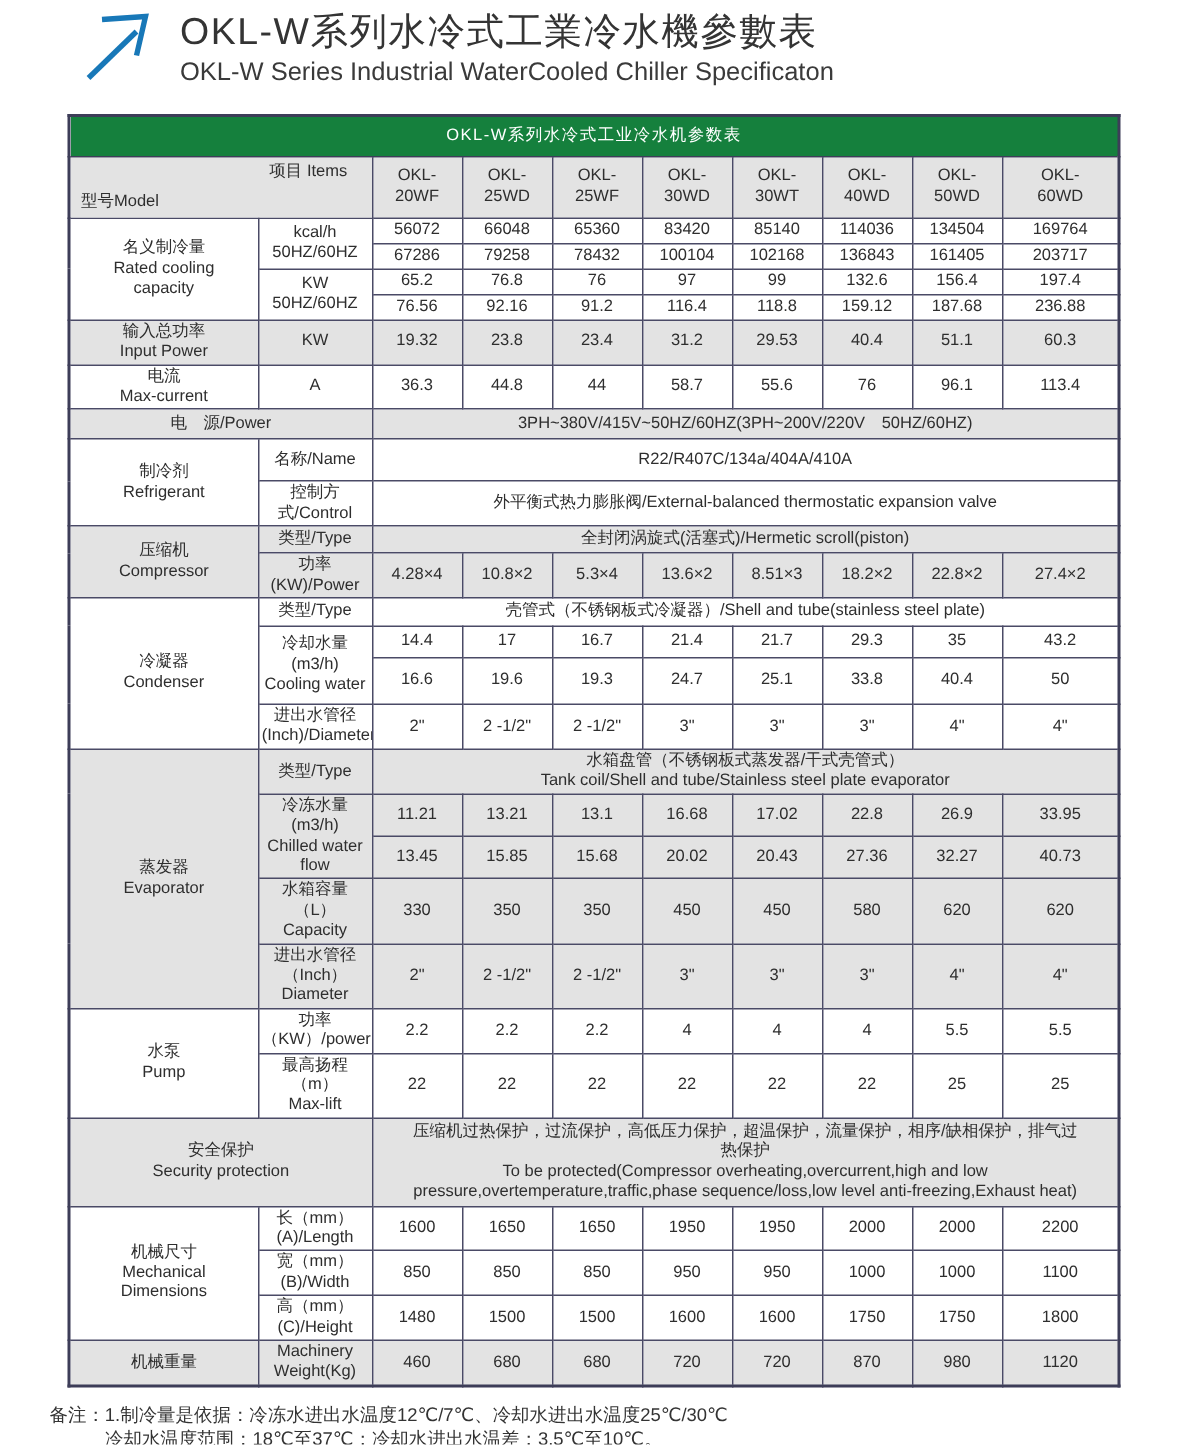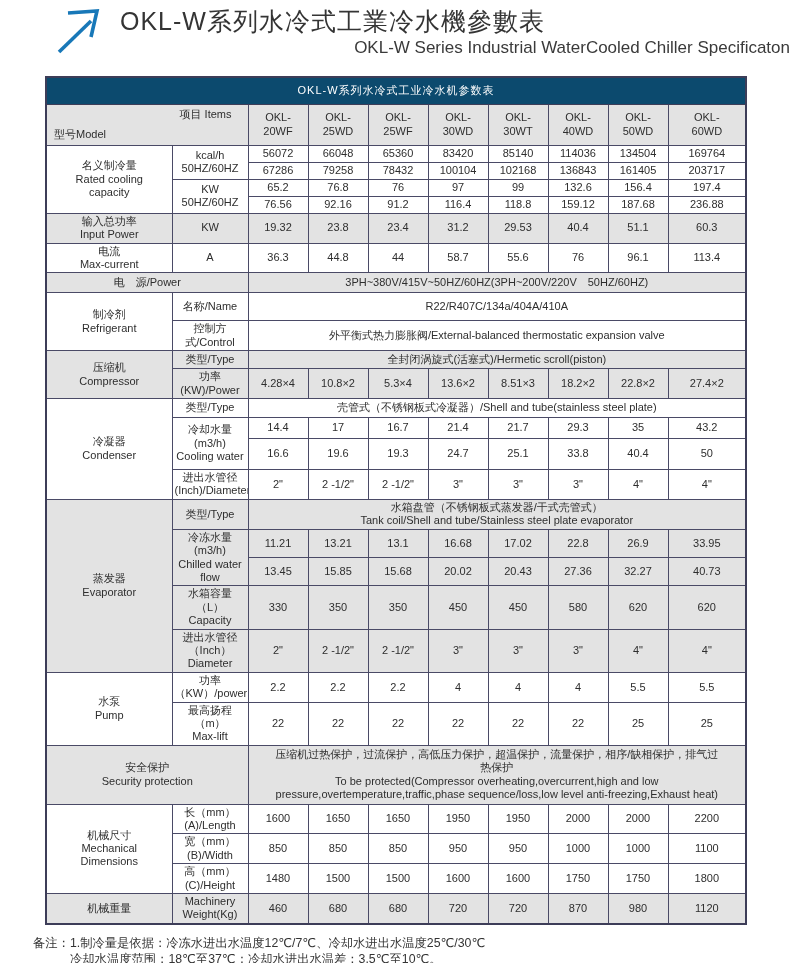--- a/index.html
+++ b/index.html
@@ -5,36 +5,36 @@
   html,body { margin:0; padding:0; background:#ffffff; }
   body {
     width:790px; height:963px; overflow:hidden;
     font-family:"Liberation Sans","DejaVu Sans",sans-serif;
     color:#2e2e2e; position:relative;
   }
   
   .page-header { position:relative; padding:8px 0 6px 120px; height:58px; }
   .logo { position:absolute; left:55px; top:6px; }
   .title-zh { font-size:25px; letter-spacing:1px; color:#343434; line-height:1.1; }
-  .title-en { font-size:17px; color:#3a3a3a; margin-top:2px;text-align:right; }
+  .title-en { font-size:17px; color:#3a3a3a; margin-top:2px; }
 
   
   .tbl-wrap { width:700px; margin:4px auto 0 auto; }
   table.t {
     border-collapse:collapse; table-layout:fixed; width:700px;
     border:2px solid #3d3d58;
   }
   table.t td, table.t th {
     border:1px solid #4a4a66;
     font-weight:normal; text-align:center; vertical-align:middle;
     padding:1px 2px; font-size:11px; line-height:1.22;
     white-space:pre-line; overflow:hidden;
   }
   .banner {
-    background:#0c4a6e; color:#ffffff; font-size:15px; font-weight:bold;
+    background:#15803d; color:#ffffff; font-size:15px; font-weight:bold;
     letter-spacing:1px; border-color:#29abe2 #29abe2 #3d3d58 #29abe2 !important;
   }
   tr.g td, tr.g th { background:#e3e3e3; }
   td.val { font-size:11.5px; }
   .sec { text-align:center; padding:2px 23px !important; font-size:10.8px; line-height:1.35; }
   .corner {
     position:relative; padding:0 !important;
     background:#e3e3e3 linear-gradient(to bottom right,
       transparent calc(50% - 0.8px), #7077ad calc(50% - 0.8px),
       #7077ad calc(50% + 0.8px), transparent calc(50% + 0.8px));

